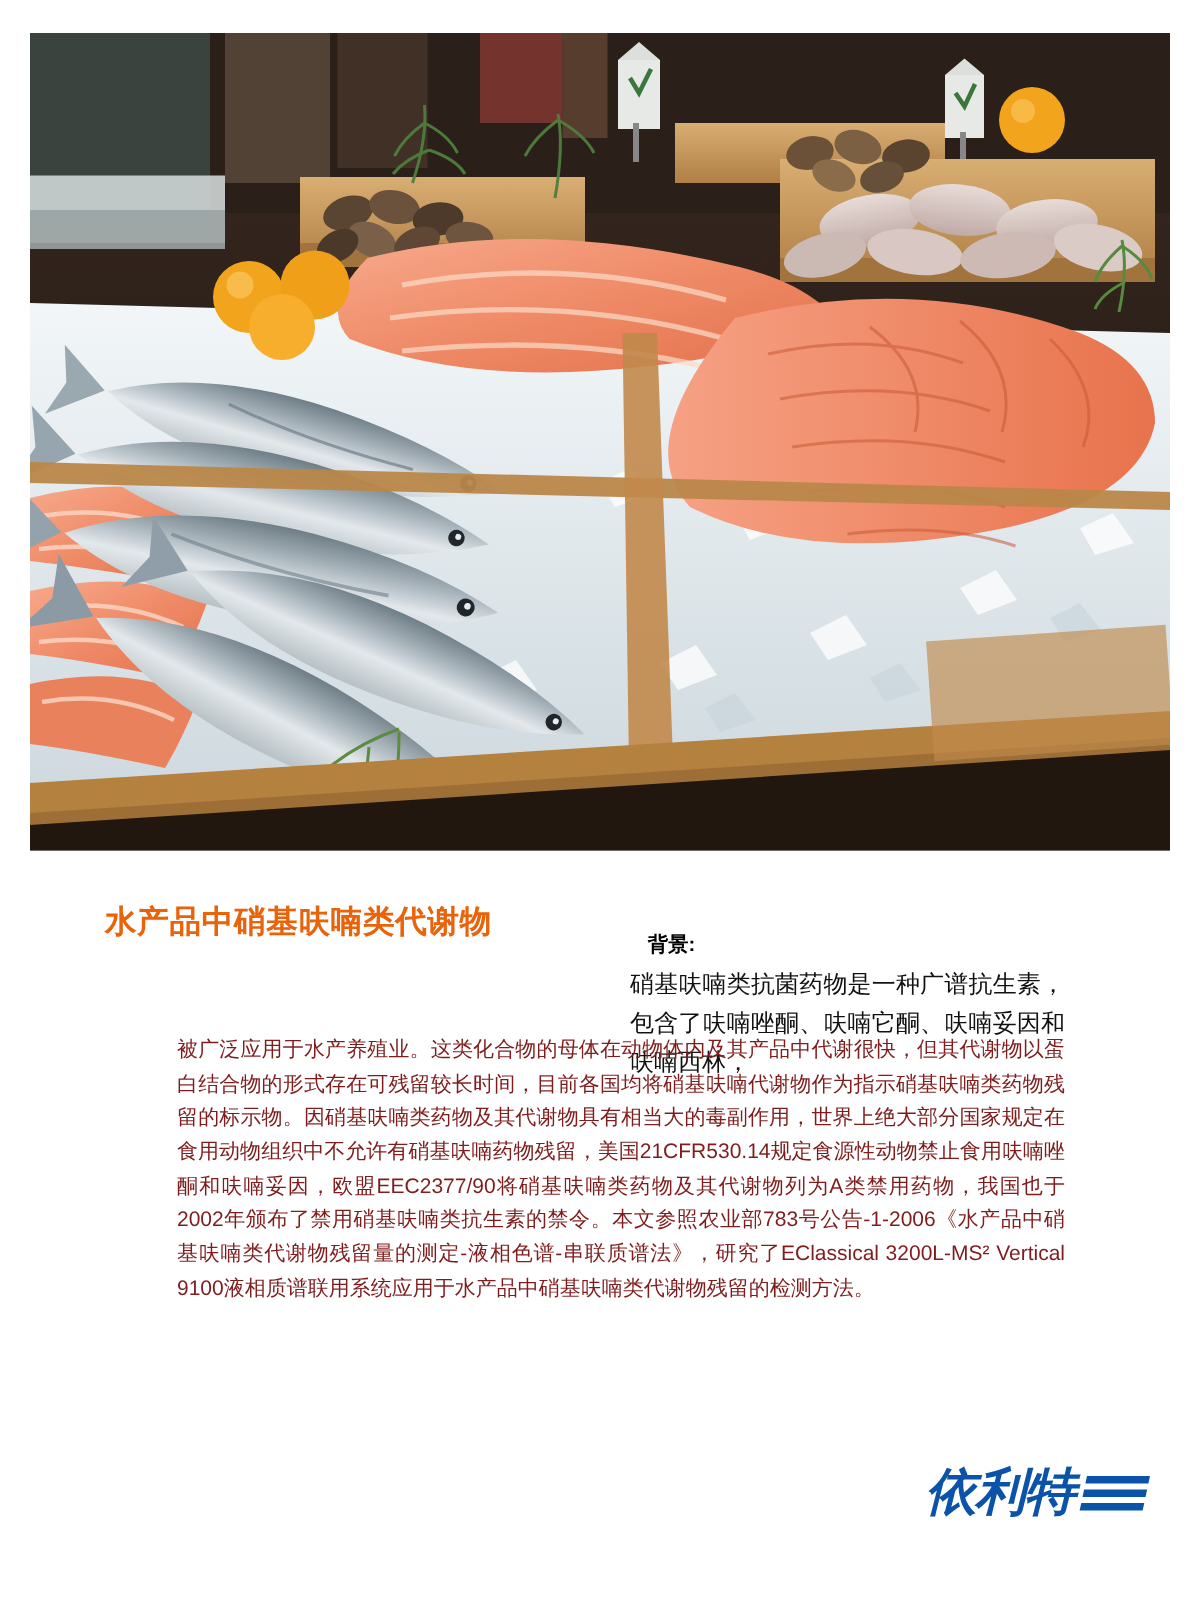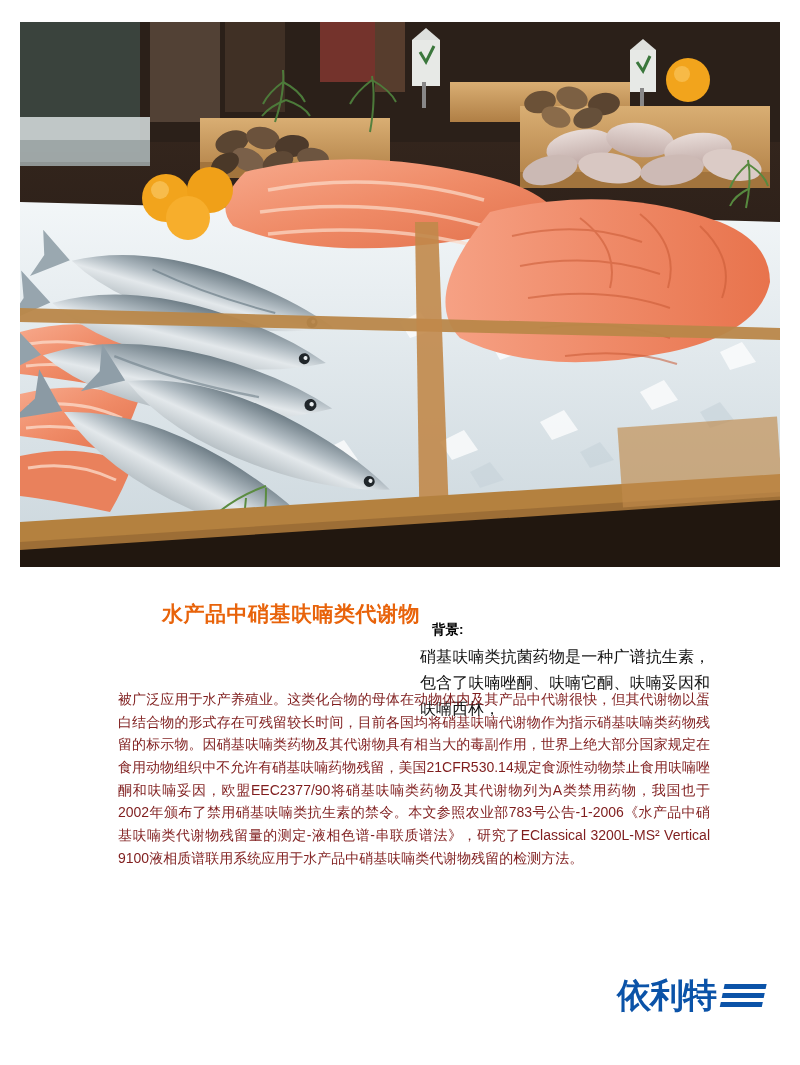--- a/index.html
+++ b/index.html
@@ -32,21 +32,20 @@
     background: #1a1512;
   }
   .hero svg { display: block; width: 760px; height: 545px; }
 
   
   .title-block {
     position: absolute;
     left: 70px;
     top: 600px;
     width: 350px;
-    text-align: right;
   }
   .title-line {
     font-family: "Liberation Serif", serif;
     font-weight: bold;
     font-size: 21px;
     letter-spacing: 0.5px;
     color: #e8630a;
     line-height: 1.42;
     white-space: nowrap;
   }
@@ -90,20 +89,21 @@
   .logo {
     position: absolute;
     right: 36px;
     bottom: 52px;
     display: flex;
     align-items: center;
     gap: 6px;
   }
   .logo-text {
     font-family: "Liberation Serif", serif;
+    font-style: italic;
     font-weight: bold;
     font-size: 34px;
     color: #0b53a8;
     letter-spacing: -1px;
     line-height: 1;
   }
   .logo-bars {
     display: flex;
     flex-direction: column;
     gap: 4px;

